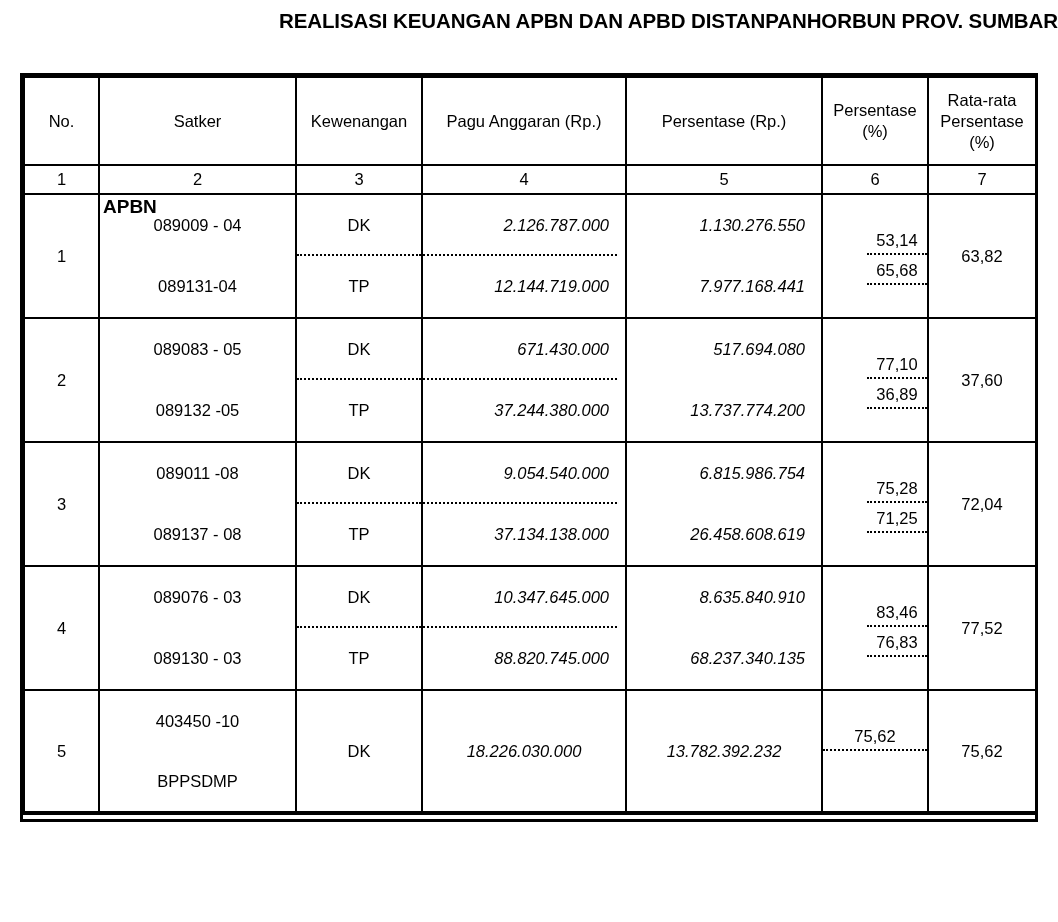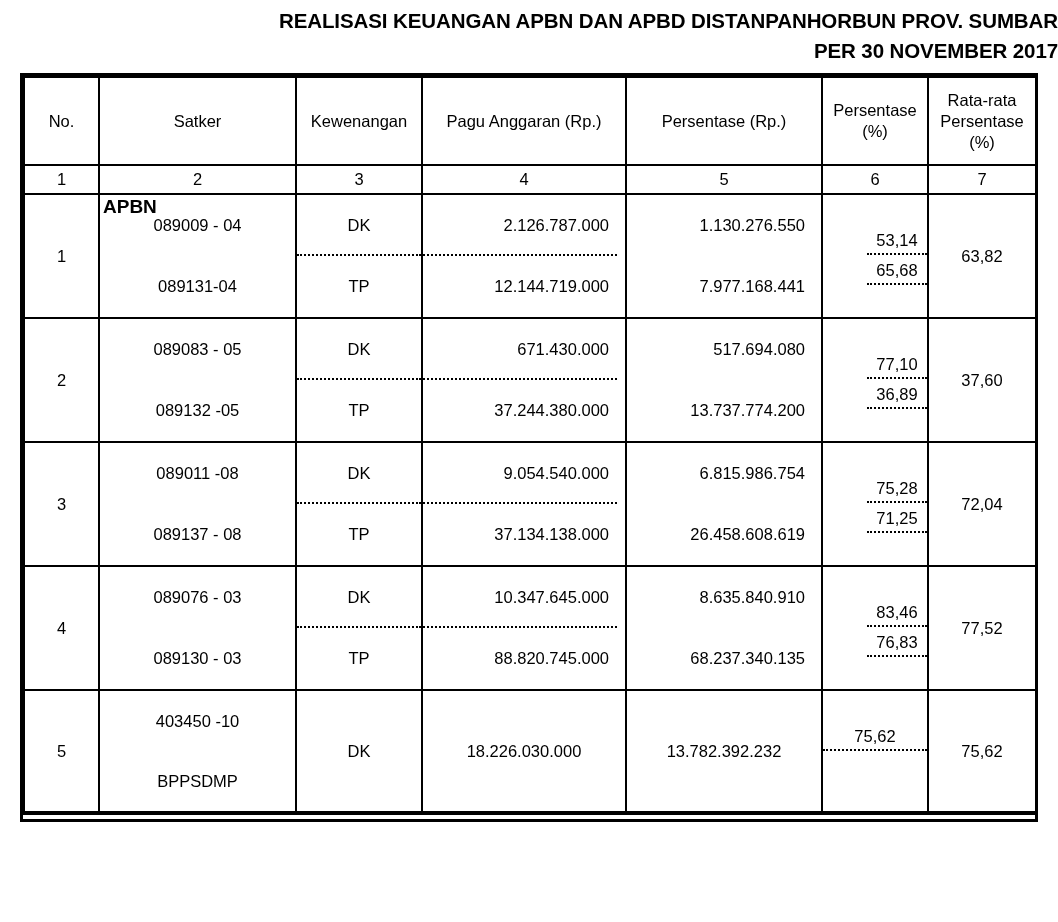--- a/index.html
+++ b/index.html
@@ -130,20 +130,21 @@
   .satker-codes > span {
     display: block;
     height: 50%;
     line-height: 60px;
   }
 
   
   .num {
     text-align: right;
     padding-right: 8px;
+    font-style: italic;
   }
   .sub2.num > span { padding-right: 8px; }
 
   
   .pers2 {
     display: flex;
     flex-direction: column;
     height: 100%;
     padding-top: 30px;
     box-sizing: border-box;
@@ -191,21 +192,20 @@
     background: #fff;
   }
 </style>
 </head>
 <body>
 
 <div class="page">
 
   <div class="title-block">
     <div class="title-line">REALISASI KEUANGAN APBN DAN APBD DISTANPANHORBUN PROV. SUMBAR</div>
-    <div class="title-line">PER 30 NOVEMBER 2017</div>
   </div>
 
   <div class="table-wrap">
     <table class="fin">
       <colgroup>
         <col class="c-no">
           <col class="c-satk">
           <col class="c-kew">
           <col class="c-pagu">
           <col class="c-real">

